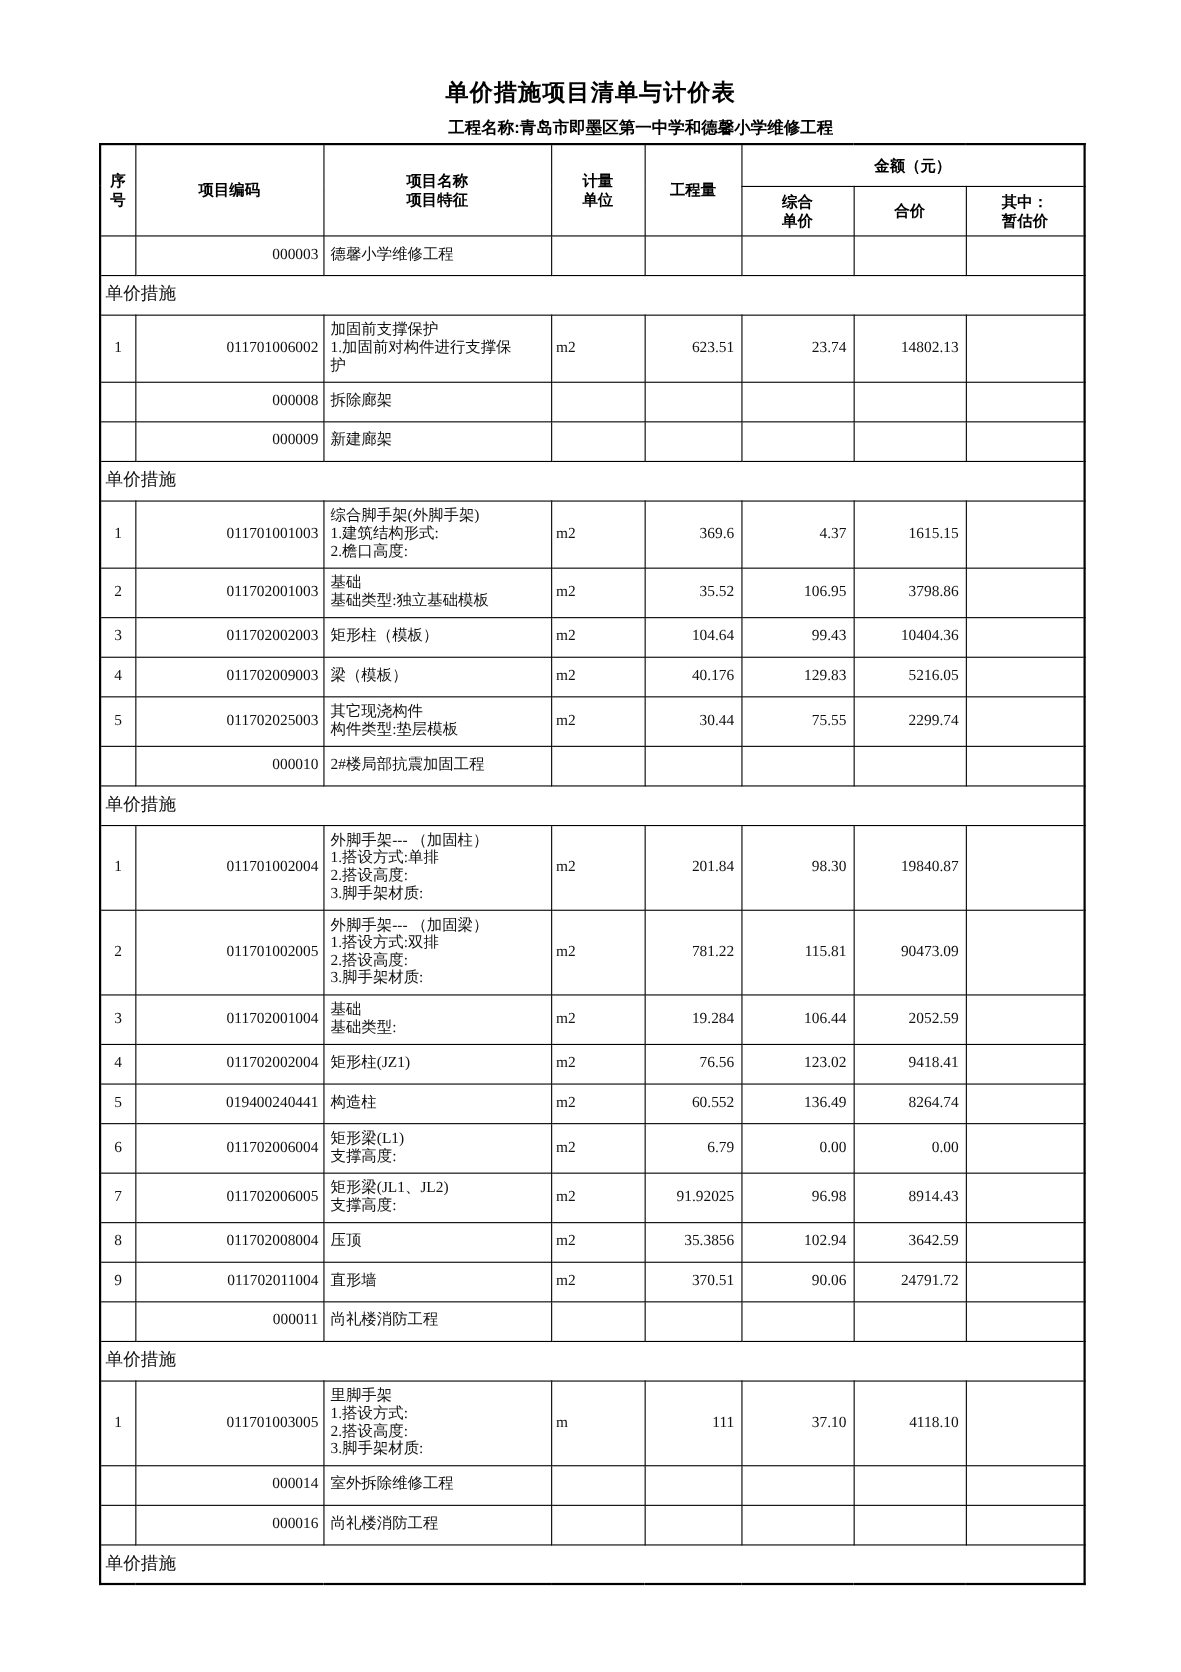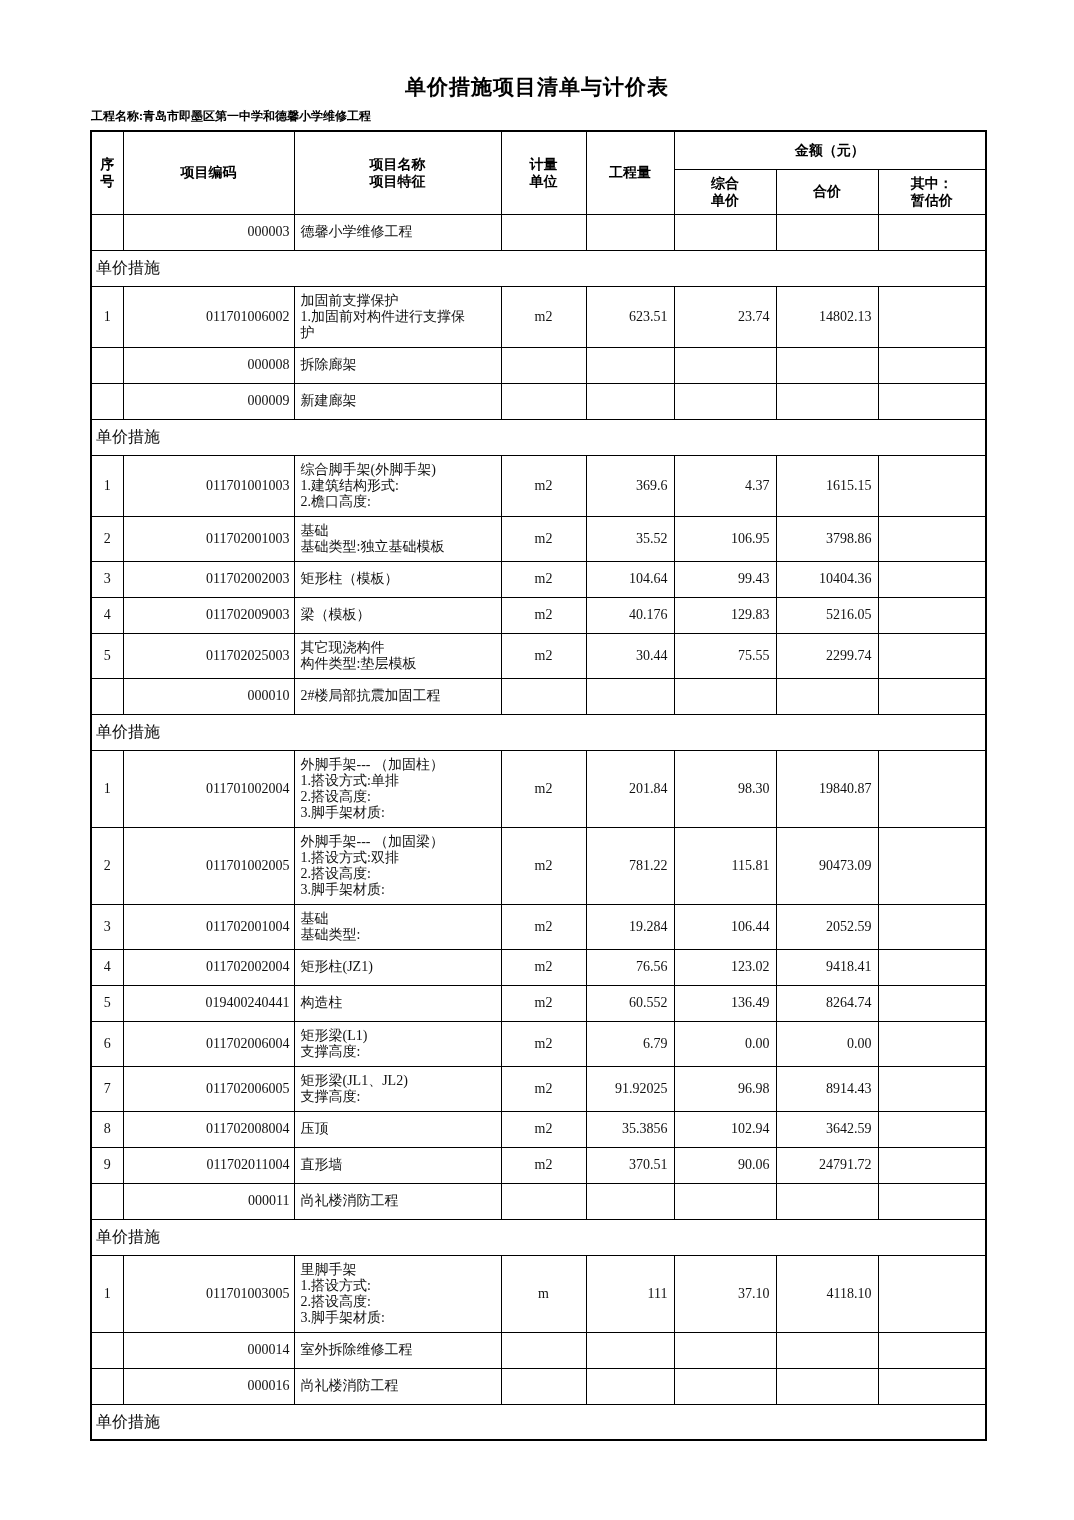--- a/index.html
+++ b/index.html
@@ -14,32 +14,33 @@
     font-family: "Liberation Serif", serif;
     position: relative;
     overflow: hidden;
   }
   .page {
     padding-top: 74px;
   }
   .doc-title {
     margin: 0;
     text-align: center;
-    font-family: Liberation Serif, serif;
+    font-family: Liberation Mono, monospace;
     font-weight: bold;
     font-size: 21px;
     line-height: 26px;
     letter-spacing: 1px;
   }
   .project-line {
     margin: 7px 0 4px 91px;
-    font-family: Liberation Serif, serif;
+    font-family: Liberation Sans, sans-serif;
     font-weight: bold;
-    font-size: 12px;
+    font-size: 15px;
     line-height: 19px;
+    text-align: center;
   }
   table.pricing {
     border-collapse: collapse;
     table-layout: fixed;
     margin-left: 90px;
     width: 895px;
     border: 2px solid #000;
   }
   table.pricing th, table.pricing td {
     border: 1px solid #000;
@@ -61,21 +62,21 @@
   tbody tr { height: 36px; }
   tbody td {
     font-size: 14px;
     line-height: 16px;
     padding: 6px 4px;
     color: #111;
   }
   td.c-no   { text-align: center; }
   td.c-code { text-align: right; padding-left: 6px; font-family: Liberation Serif, serif; }
   td.c-name { text-align: left; padding: 6px 22px 6px 6px; white-space: pre-line; }
-  td.c-unit { text-align: center; }
+  td.c-unit { }
   td.c-num  { text-align: right; padding-right: 6px; }
   td.c-est  { text-align: left; }
   td.section-cell {
     text-align: left;
     padding-left: 4px;
     font-size: 16px;
   }
 </style>
 </head>
 <body>

